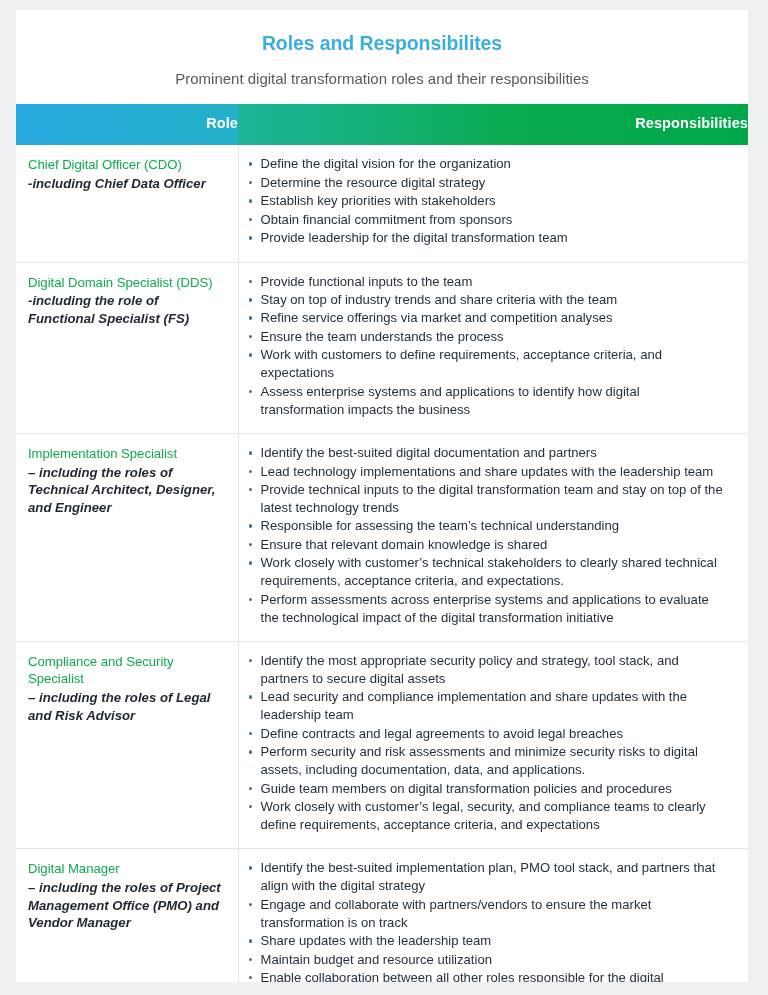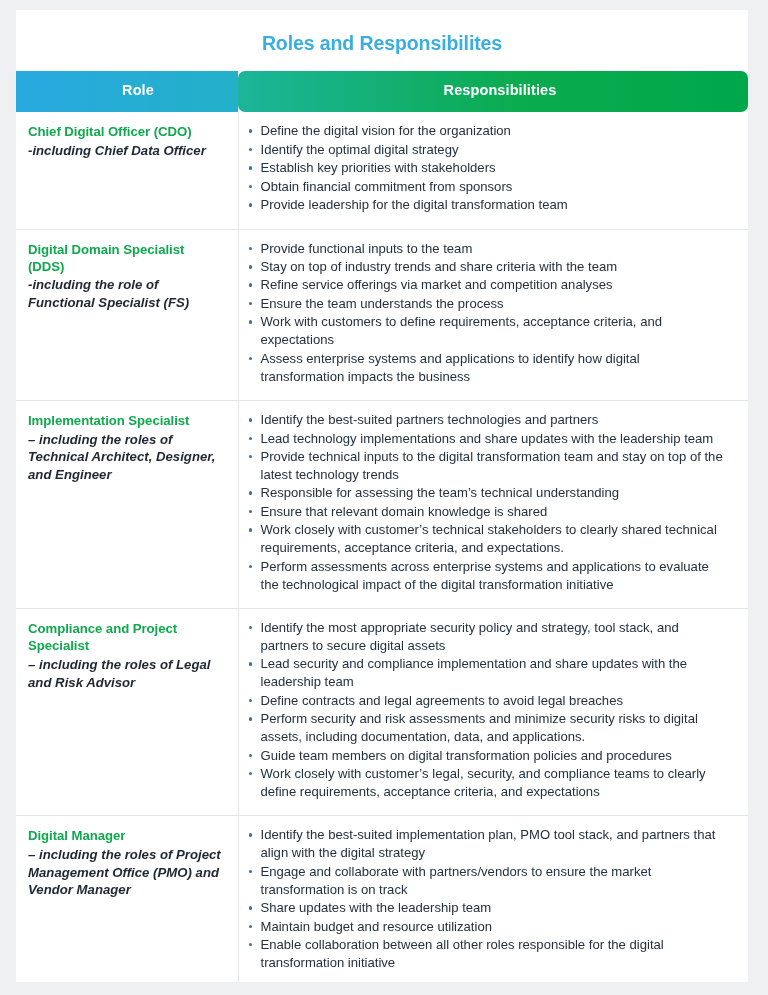--- a/index.html
+++ b/index.html
@@ -44,56 +44,55 @@
   
   table.rr-table {
     width: 732px;
     border-collapse: collapse;
     table-layout: fixed;
   }
 
   thead th {
     height: 41px;
     padding: 0 0 4px 22px;
-    text-align: center;
+    text-align: right;
     vertical-align: middle;
     font-size: 14.5px;
     font-weight: bold;
     color: #ffffff;
     letter-spacing: 0.1px;
   }
   thead th.role-th {
     background: linear-gradient(to right, #28a9e0 0%, #23b0c8 100%);
     width: 222px;
   }
   thead th.resp-th {
     background: linear-gradient(to right, #1cb59a 0%, #0bab4f 55%, #00a84b 100%);
     padding-left: 14px;
-    border-radius: 7px;
   }
 
   tbody td {
     vertical-align: top;
     border-bottom: 1px solid #e4e5e7;
     background: #ffffff;
   }
   tbody tr:last-child td { border-bottom: none; }
 
   td.role-cell {
     width: 222px;
     padding: 11px 14px 16px 12px;
     border-right: 1px solid #e4e5e7;
   }
   td.resp-cell {
     padding: 10px 24px 14px 8px;
   }
 
   .role-title {
     color: #10a94e;
-    font-weight: bold;
+    font-weight: normal;
     font-size: 13.2px;
     line-height: 1.32;
     letter-spacing: -0.05px;
   }
   .role-sub {
     margin-top: 1px;
     font-style: italic;
     font-weight: bold;
     font-size: 13.2px;
     color: #1f2733;
@@ -120,40 +119,41 @@
     background: #3f6f95;
   }
 </style>
 </head>
 <body>
 
 <div id="card">
 
   <div class="head-block">
     <div class="title">Roles and Responsibilites</div>
+    <div class="subtitle">Prominent digital transformation roles and their responsibilities</div>
   </div>
 
   <table class="rr-table">
     <thead>
       <tr>
         <th class="role-th">Role</th>
         <th class="resp-th">Responsibilities</th>
       </tr>
     </thead>
     <tbody>
 
       <tr>
         <td class="role-cell">
           <div class="role-title">Chief Digital Officer (CDO)</div>
           <div class="role-sub">-including Chief Data Officer</div>
         </td>
         <td class="resp-cell">
           <ul class="resp-list">
             <li>Define the digital vision for the organization</li>
-            <li>Identify the optimal digital strategy</li>
+            <li>Determine the resource digital strategy</li>
             <li>Establish key priorities with stakeholders</li>
             <li>Obtain financial commitment from sponsors</li>
             <li>Provide leadership for the digital transformation team</li>
           </ul>
         </td>
       </tr>
 
       <tr>
         <td class="role-cell">
           <div class="role-title">Digital Domain Specialist (DDS)</div>
@@ -171,34 +171,34 @@
         </td>
       </tr>
 
       <tr>
         <td class="role-cell">
           <div class="role-title">Implementation Specialist</div>
           <div class="role-sub">– including the roles of Technical Architect, Designer, and Engineer</div>
         </td>
         <td class="resp-cell">
           <ul class="resp-list">
-            <li>Identify the best-suited partners technologies and partners</li>
+            <li>Identify the best-suited digital documentation and partners</li>
             <li>Lead technology implementations and share updates with the leadership team</li>
             <li>Provide technical inputs to the digital transformation team and stay on top of the latest technology trends</li>
             <li>Responsible for assessing the team’s technical understanding</li>
             <li>Ensure that relevant domain knowledge is shared</li>
             <li>Work closely with customer’s technical stakeholders to clearly shared technical requirements, acceptance criteria, and expectations.</li>
             <li>Perform assessments across enterprise systems and applications to evaluate the technological impact of the digital transformation initiative</li>
           </ul>
         </td>
       </tr>
 
       <tr>
         <td class="role-cell">
-          <div class="role-title">Compliance and Project Specialist</div>
+          <div class="role-title">Compliance and Security Specialist</div>
           <div class="role-sub">– including the roles of Legal and Risk Advisor</div>
         </td>
         <td class="resp-cell">
           <ul class="resp-list">
             <li>Identify the most appropriate security policy and strategy, tool stack, and partners to secure digital assets</li>
             <li>Lead security and compliance implementation and share updates with the leadership team</li>
             <li>Define contracts and legal agreements to avoid legal breaches</li>
             <li>Perform security and risk assessments and minimize security risks to digital assets, including documentation, data, and applications.</li>
             <li>Guide team members on digital transformation policies and procedures</li>
             <li>Work closely with customer’s legal, security, and compliance teams to clearly define requirements, acceptance criteria, and expectations</li>

